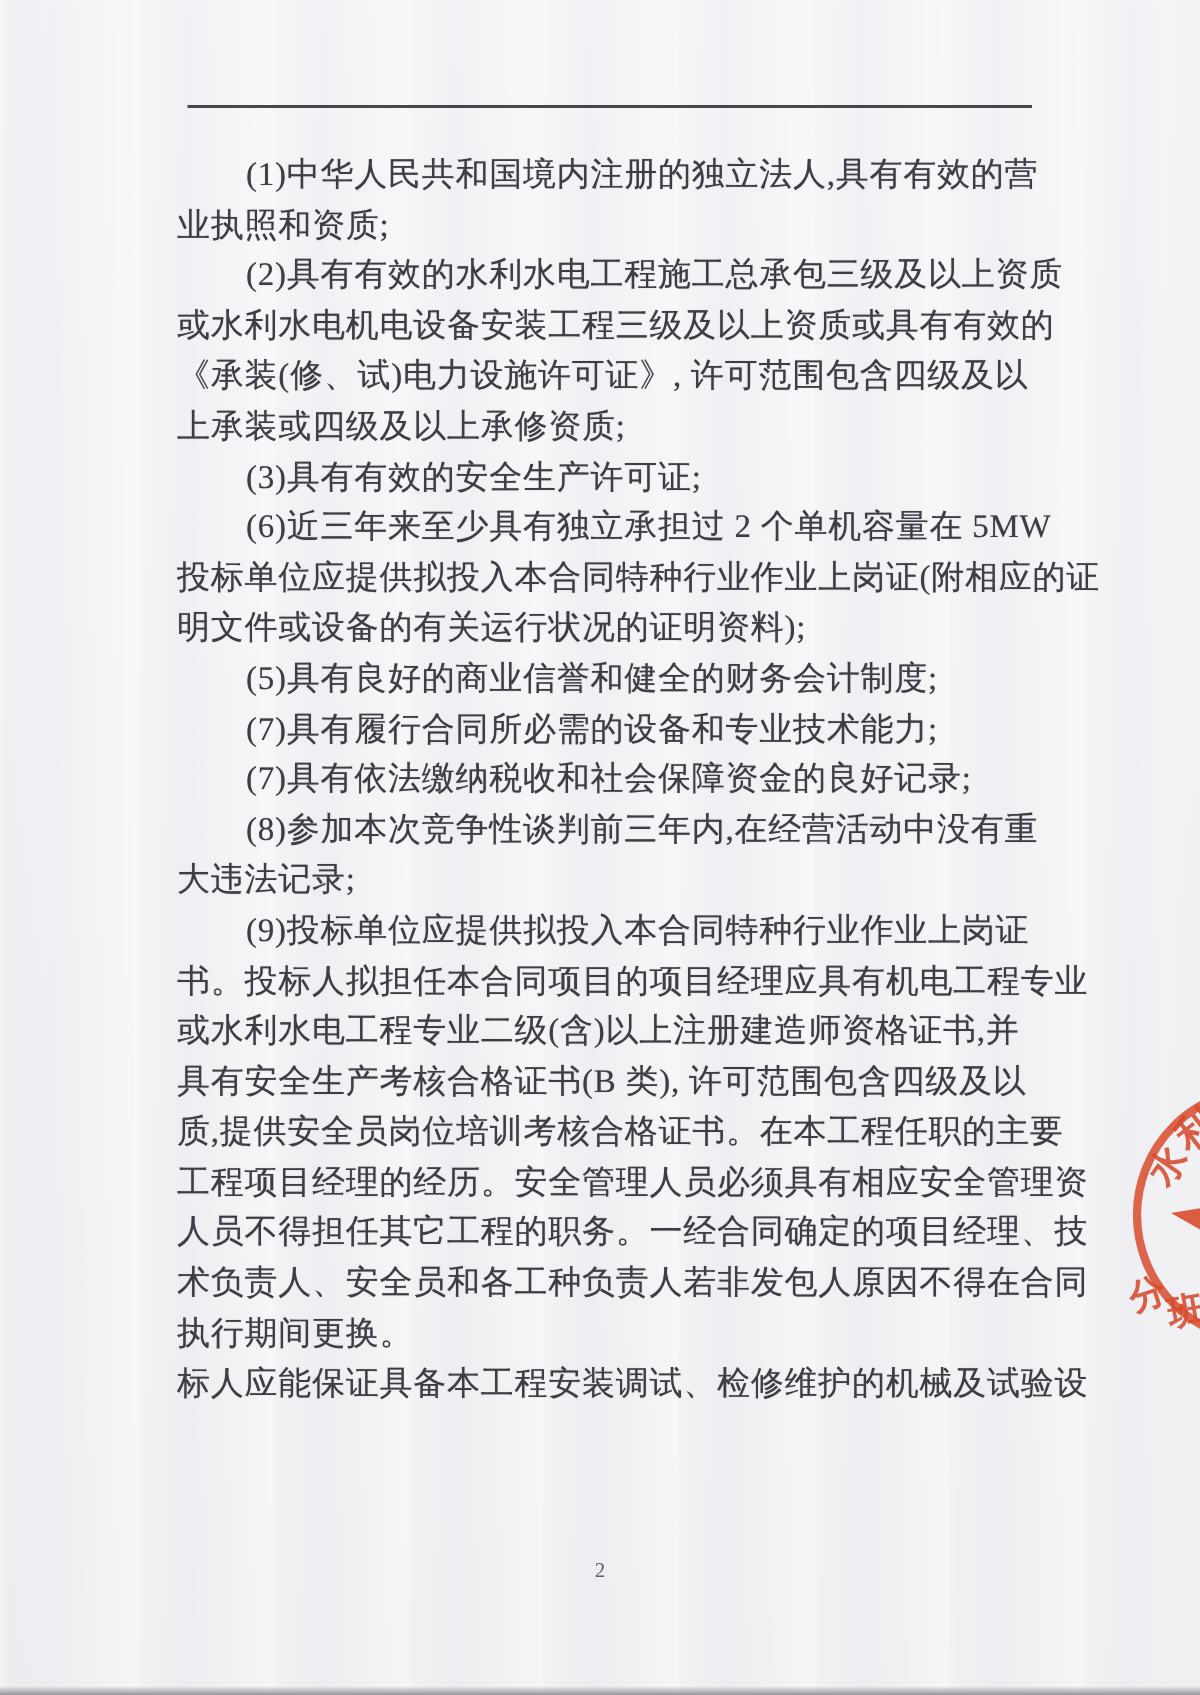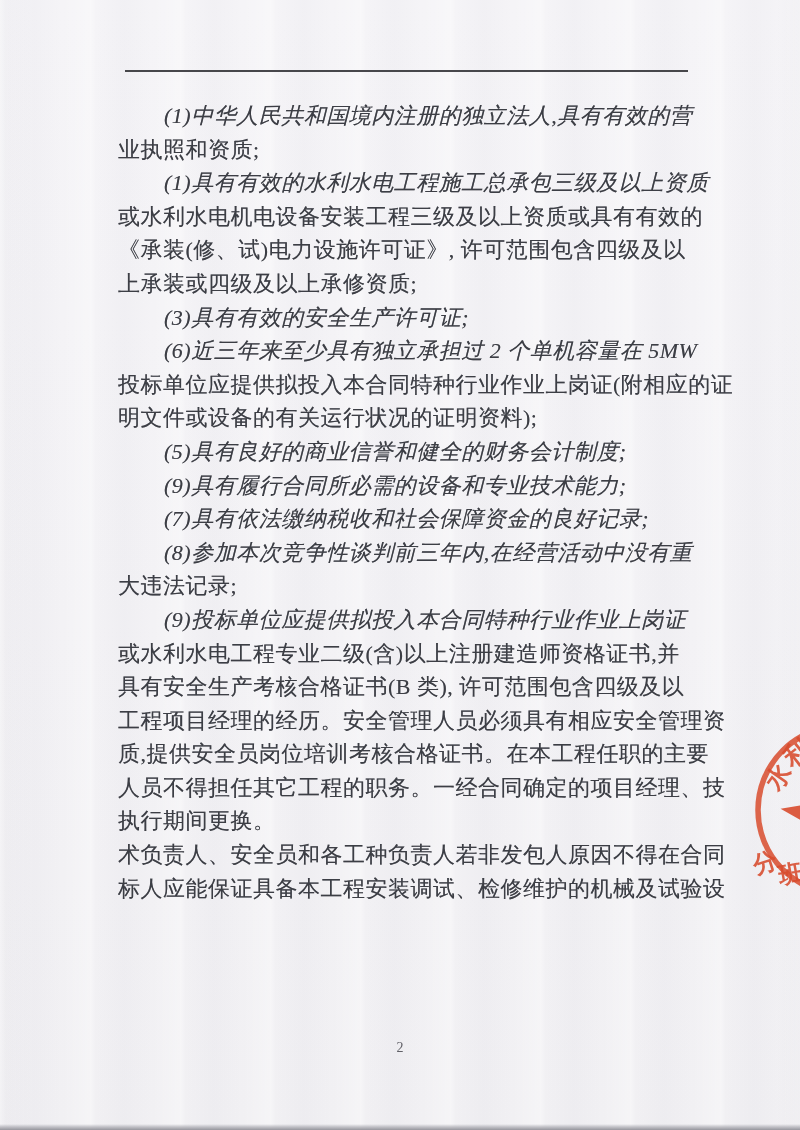--- a/index.html
+++ b/index.html
@@ -45,21 +45,20 @@
     height: 33.6px;
     line-height: 33.6px;
     font-size: 22px;
     letter-spacing: 0.5px;
     color: #3c3e45;
     white-space: nowrap;
     text-shadow: 0 0 0.6px rgba(60,62,69,0.55);
   }
   .text-line.indent {
     padding-left: 46px;
-    font-style: italic;
   }
   .stamp {
     position: absolute;
     left: 742px;
     top: 712px;
     width: 58px;
     height: 198px;
     overflow: visible;
   }
   .stamp svg { overflow: visible; }
@@ -92,41 +91,42 @@
 
 <div class="page">
 
   <div class="paper-texture"></div>
 
   <div class="header-rule"></div>
 
   <div class="doc-body">
       <div class="text-line indent">(1)中华人民共和国境内注册的独立法人,具有有效的营</div>
       <div class="text-line">业执照和资质;</div>
-      <div class="text-line indent">(1)具有有效的水利水电工程施工总承包三级及以上资质</div>
+      <div class="text-line indent">(2)具有有效的水利水电工程施工总承包三级及以上资质</div>
       <div class="text-line">或水利水电机电设备安装工程三级及以上资质或具有有效的</div>
       <div class="text-line">《承装(修、试)电力设施许可证》, 许可范围包含四级及以</div>
       <div class="text-line">上承装或四级及以上承修资质;</div>
       <div class="text-line indent">(3)具有有效的安全生产许可证;</div>
       <div class="text-line indent">(6)近三年来至少具有独立承担过 2 个单机容量在 5MW</div>
       <div class="text-line">投标单位应提供拟投入本合同特种行业作业上岗证(附相应的证</div>
       <div class="text-line">明文件或设备的有关运行状况的证明资料);</div>
       <div class="text-line indent">(5)具有良好的商业信誉和健全的财务会计制度;</div>
-      <div class="text-line indent">(9)具有履行合同所必需的设备和专业技术能力;</div>
+      <div class="text-line indent">(7)具有履行合同所必需的设备和专业技术能力;</div>
       <div class="text-line indent">(7)具有依法缴纳税收和社会保障资金的良好记录;</div>
       <div class="text-line indent">(8)参加本次竞争性谈判前三年内,在经营活动中没有重</div>
       <div class="text-line">大违法记录;</div>
       <div class="text-line indent">(9)投标单位应提供拟投入本合同特种行业作业上岗证</div>
+      <div class="text-line">书。投标人拟担任本合同项目的项目经理应具有机电工程专业</div>
       <div class="text-line">或水利水电工程专业二级(含)以上注册建造师资格证书,并</div>
       <div class="text-line">具有安全生产考核合格证书(B 类), 许可范围包含四级及以</div>
+      <div class="text-line">质,提供安全员岗位培训考核合格证书。在本工程任职的主要</div>
       <div class="text-line">工程项目经理的经历。安全管理人员必须具有相应安全管理资</div>
-      <div class="text-line">质,提供安全员岗位培训考核合格证书。在本工程任职的主要</div>
       <div class="text-line">人员不得担任其它工程的职务。一经合同确定的项目经理、技</div>
+      <div class="text-line">术负责人、安全员和各工种负责人若非发包人原因不得在合同</div>
       <div class="text-line">执行期间更换。</div>
-      <div class="text-line">术负责人、安全员和各工种负责人若非发包人原因不得在合同</div>
       <div class="text-line">标人应能保证具备本工程安装调试、检修维护的机械及试验设</div>
     </div>
 
   <div class="stamp">
     <svg width="150" height="198" viewBox="0 0 150 198">
       <circle cx="100" cy="98" r="84" fill="none" stroke="#d84b2d" stroke-width="5.5" opacity="0.85"></circle>
       <polygon points="0,-42 10,-13.8 40,-13 16.2,5.3 24.7,34 0,17 -24.7,34 -16.2,5.3 -40,-13 -10,-13.8" transform="translate(80,104) rotate(-8)" fill="#d84b2d" opacity="0.9"></polygon>
       <text class="stamp-char" x="36" y="80" font-size="25" transform="rotate(-55 36 80)" opacity="0.6">水</text>
       <text class="stamp-char" x="50" y="56" font-size="26" transform="rotate(-38 50 56)">利</text>
       <text class="stamp-char" x="76" y="40" font-size="26" transform="rotate(-20 76 40)">水</text>

